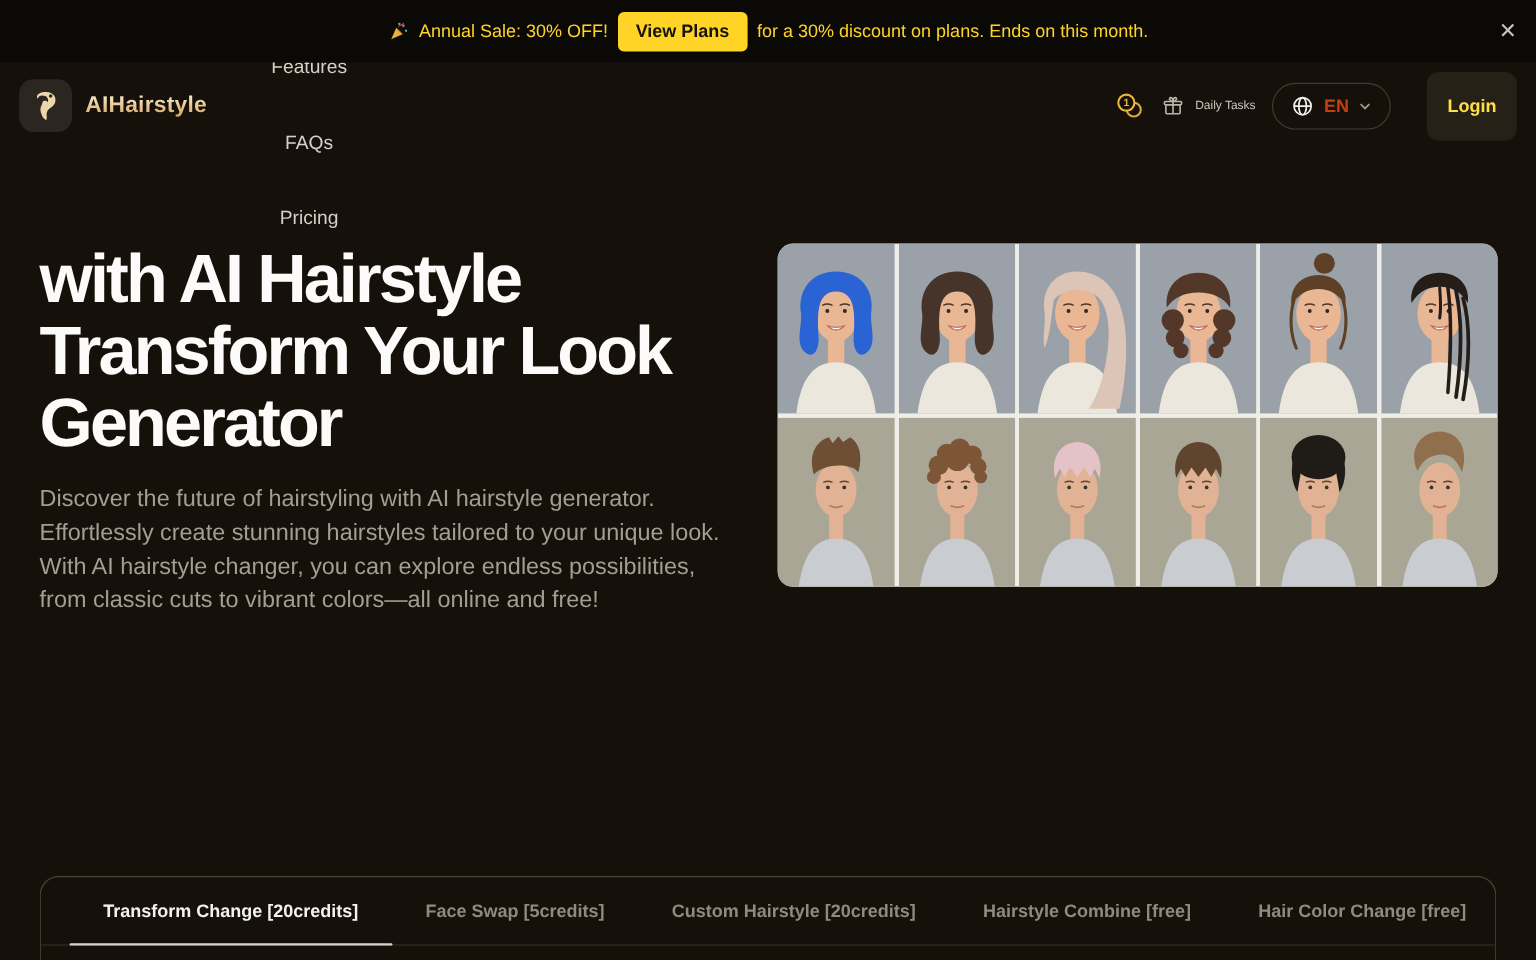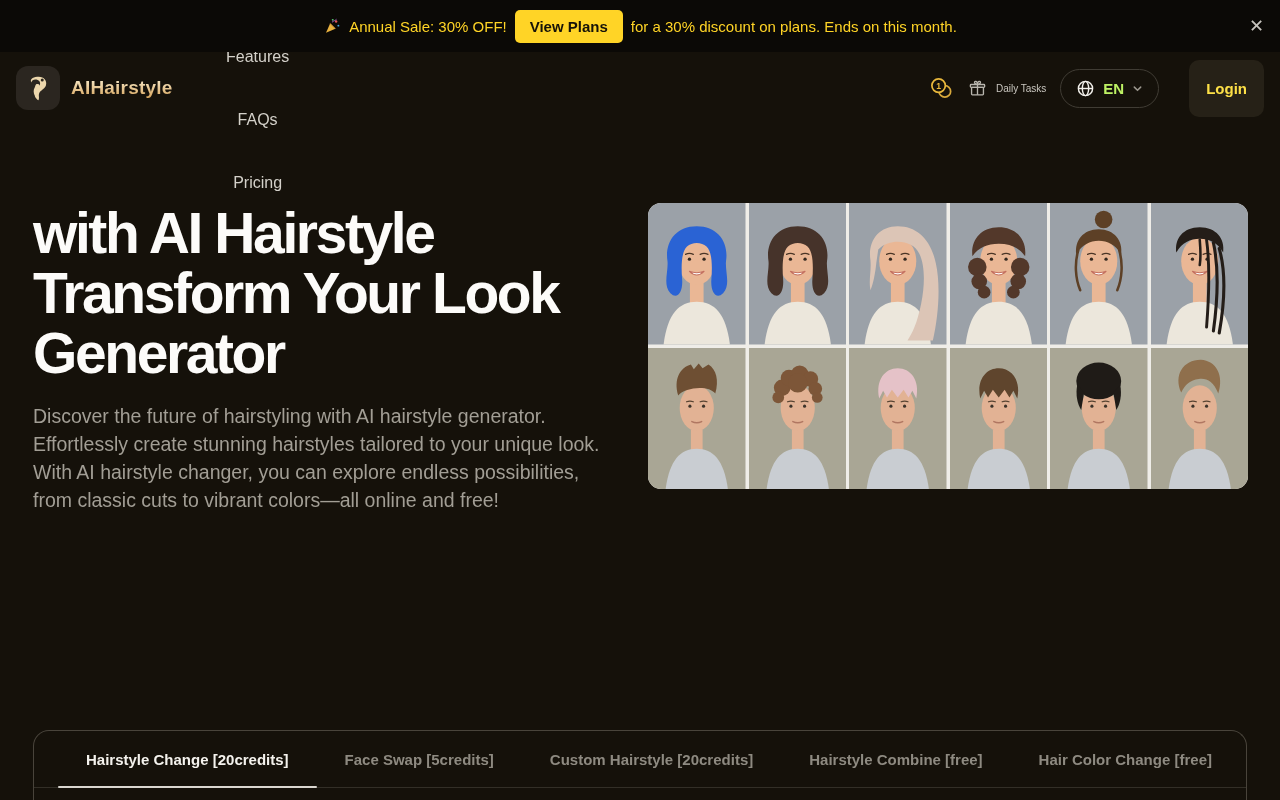--- a/index.html
+++ b/index.html
@@ -43,21 +43,21 @@
   }
   .nav { display:flex; align-items:center; gap:45px; margin-left:42px; font-size:16px;flex-direction:column; }
   .nav a { color:#d4d1ca; text-decoration:none; display:flex; align-items:center; gap:5px; }
   .nav a.dim { color:#a19d94; }
   .tools { margin-left:auto; display:flex; align-items:center; gap:14px; }
   .daily { display:flex; align-items:center; gap:9px; cursor:pointer; }
   .daily-label { font-size:10px; color:#c9c6bf; }
   .lang-pill {
     display:flex; align-items:center; gap:8px; border:1px solid #403c34;
     border-radius:999px; padding:9px 15px; background:transparent; cursor:pointer;
-    color:#bef264; font-size:15px; font-weight:bold; font-family:"Liberation Sans", sans-serif;
+    color:#c2410c; font-size:15px; font-weight:bold; font-family:"Liberation Sans", sans-serif;
   }
   .login-btn {
     background:#262117; color:#fde047; border:none; border-radius:10px;
     padding:20px 17px; font-size:15px; font-weight:bold; cursor:pointer; margin-left:16px;
     font-family:"Liberation Sans", sans-serif;
   }
 
   
   .hero-left { position:absolute; left:33px; top:203px; width:610px; }
   .hero-title {
@@ -387,19 +387,19 @@
        <path d="M39.5 55.5 Q43 54 46.5 55.5" stroke="#584432" stroke-width="1.2" fill="none" stroke-linecap="round"></path>
        <path d="M53.5 55.5 Q57 54 60.5 55.5" stroke="#584432" stroke-width="1.2" fill="none" stroke-linecap="round"></path>
        <path d="M45 76 Q50 78.3 55 76" stroke="#b07762" stroke-width="1.6" fill="none" stroke-linecap="round"></path>
         <path d="M31 46 C23 28 33 12 51 12 C67 13 75 28 69 47 C64 34 57 31 49 32 C40 33 35 38 31 46 Z" fill="#8f6f4c"></path>
       </svg>
     </div>
   </div>
 
 <div class="tabs-card">
   <div class="tab-row">
-    <div class="tab active">Hairstyle Change [20credits]</div>
+    <div class="tab active">Transform Change [20credits]</div>
     <div class="tab">Face Swap [5credits]</div>
     <div class="tab">Custom Hairstyle [20credits]</div>
     <div class="tab">Hairstyle Combine [free]</div>
     <div class="tab">Hair Color Change [free]</div>
   </div>
 </div>
 
 </body></html>

